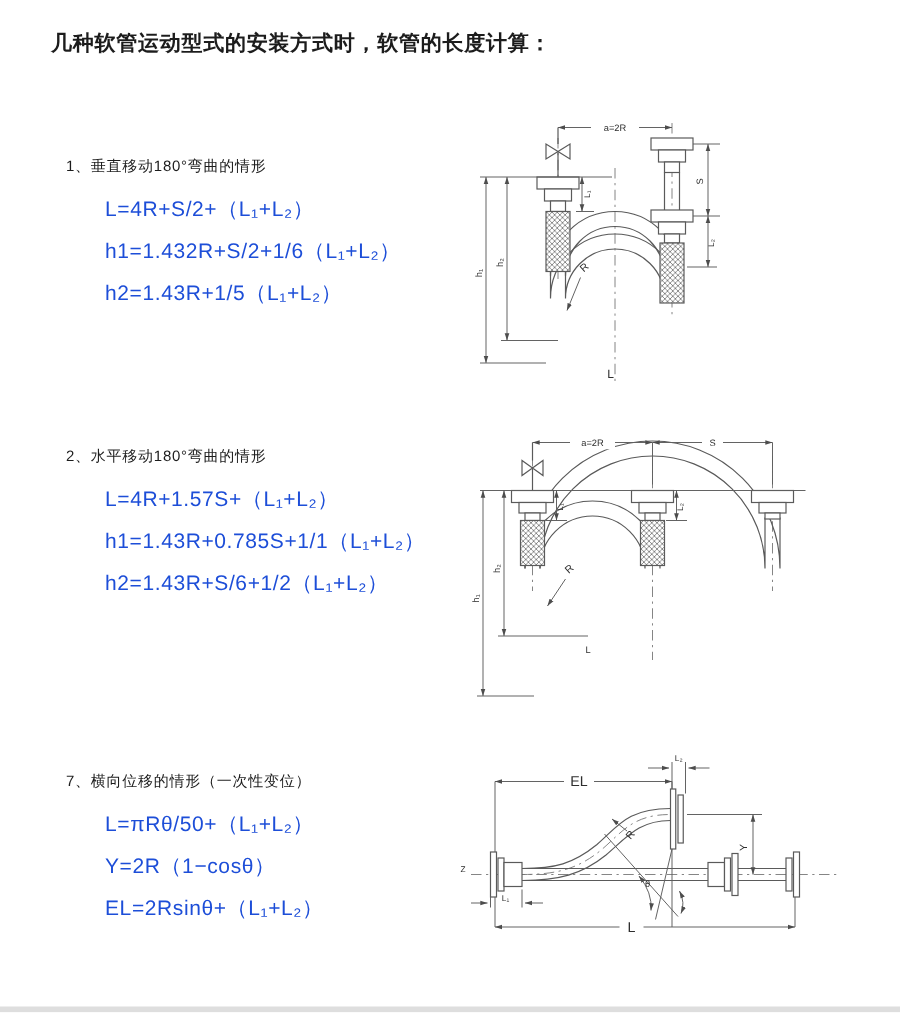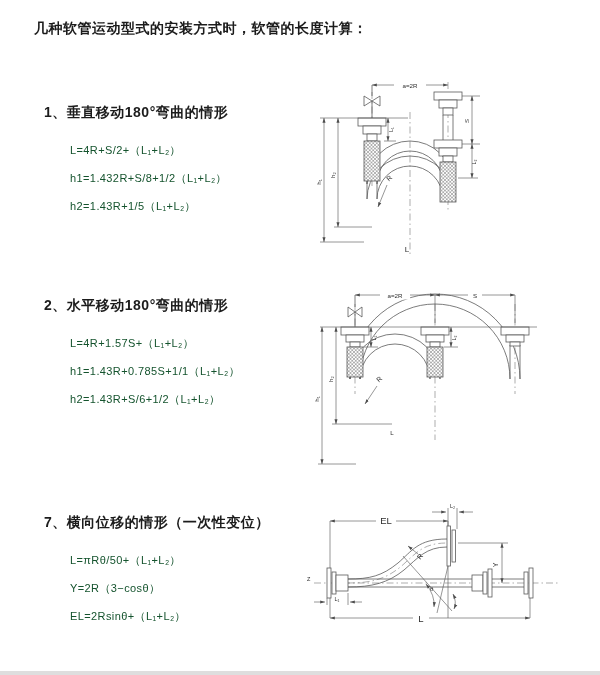--- a/index.html
+++ b/index.html
@@ -1,42 +1,42 @@
 <!DOCTYPE html>
 <html><head>
 <meta charset="utf-8">
 <style>
   html,body{margin:0;padding:0;background:#fff;}
   .page{position:relative;width:600px;height:675px;background:#ffffff;overflow:hidden;
         font-family:"Liberation Sans",sans-serif;color:#1c1c1c;padding-left:24px;}
   .title{position:absolute;left:34px;top:20px;font-size:14px;font-weight:600;letter-spacing:.5px;white-space:nowrap;}
   .sec{position:absolute;left:0;width:330px;}
-  .heading{position:absolute;left:44px;top:0;font-size:14px;font-weight:700;letter-spacing:.5px;white-space:nowrap;}
-  .formula{position:absolute;left:70px;font-size:11px;letter-spacing:.4px;white-space:nowrap;color:#14532d;margin-top:12px;}
+  .heading{position:absolute;left:44px;top:0;font-size:10px;font-weight:400;letter-spacing:.5px;white-space:nowrap;}
+  .formula{position:absolute;left:70px;font-size:14px;letter-spacing:.4px;white-space:nowrap;color:#1d4ed8;}
   .f1{top:27px}.f2{top:55px}.f3{top:83px}
   .diag{position:absolute;}
   svg .ln{fill:none;stroke:#5a5a5a;stroke-width:.8;}
   svg .fit{fill:#ffffff;stroke:#5a5a5a;stroke-width:.8;}
   svg .cl{fill:none;stroke:#777;stroke-width:.6;stroke-dasharray:7 3 1.5 3;}
   svg .dim{fill:none;stroke:#5f5f5f;stroke-width:.65;}
   svg text{font-family:"Liberation Sans",sans-serif;fill:#2e2e2e;}
   .t6{font-size:6.2px;} .t55{font-size:5.5px;} .t7{font-size:7px;} .t8{font-size:8px;} .t9{font-size:9.5px;}
   .bottom-strip{position:absolute;left:0;right:0;bottom:0;height:4px;background:#dedede;}
 </style>
 </head>
 <body>
 
 <div class="page">
 
   <div class="title">几种软管运动型式的安装方式时，软管的长度计算：</div>
 
   <div class="sec" style="top:104px">
     <div class="heading">1、垂直移动180°弯曲的情形</div>
     <div class="formula f1">L=4R+S/2+（L₁+L₂）</div>
-    <div class="formula f2">h1=1.432R+S/8+1/2（L₁+L₂）</div>
+    <div class="formula f2">h1=1.432R+S/2+1/6（L₁+L₂）</div>
     <div class="formula f3">h2=1.43R+1/5（L₁+L₂）</div>
   </div>
 
   <svg class="diag" style="left:312px;top:68px" width="282" height="190" viewBox="0 0 282 190">
     <defs>
       <marker id="arr1" markerWidth="8" markerHeight="6" refX="7.4" refY="3" orient="auto-start-reverse">
         <path d="M0,0.6 L7.5,3 L0,5.4 Z" fill="#4d4d4d"></path>
       </marker>
       <pattern id="br1" width="3.5" height="3.5" patternUnits="userSpaceOnUse">
         <path d="M0 0 L3.5 3.5 M3.5 0 L0 3.5" stroke="#6a6a6a" stroke-width="0.5"></path>
@@ -174,21 +174,21 @@
       <text class="t55" transform="translate(143.5,56) rotate(-90)" text-anchor="middle">L₂</text>
       <path class="dim" d="M65 104 L53 122" marker-end="url(#arr2)"></path>
       <text class="t7" transform="translate(69,99) rotate(-42)" text-anchor="middle">R</text>
       <text class="t6" x="80" y="153" text-anchor="middle">L</text>
     </g>
   </svg>
 
   <div class="sec" style="top:514px">
     <div class="heading">7、横向位移的情形（一次性变位）</div>
     <div class="formula f1">L=πRθ/50+（L₁+L₂）</div>
-    <div class="formula f2">Y=2R（3−cosθ）</div>
+    <div class="formula f2">Y=2R（1−cosθ）</div>
     <div class="formula f3">EL=2Rsinθ+（L₁+L₂）</div>
   </div>
 
   <svg class="diag" style="left:306px;top:498px" width="292" height="150" viewBox="0 0 292 150">
     <defs>
       <marker id="arr3" markerWidth="8" markerHeight="6" refX="7.4" refY="3" orient="auto-start-reverse">
         <path d="M0,0.6 L7.5,3 L0,5.4 Z" fill="#4d4d4d"></path>
       </marker>
     </defs>
     <g>

